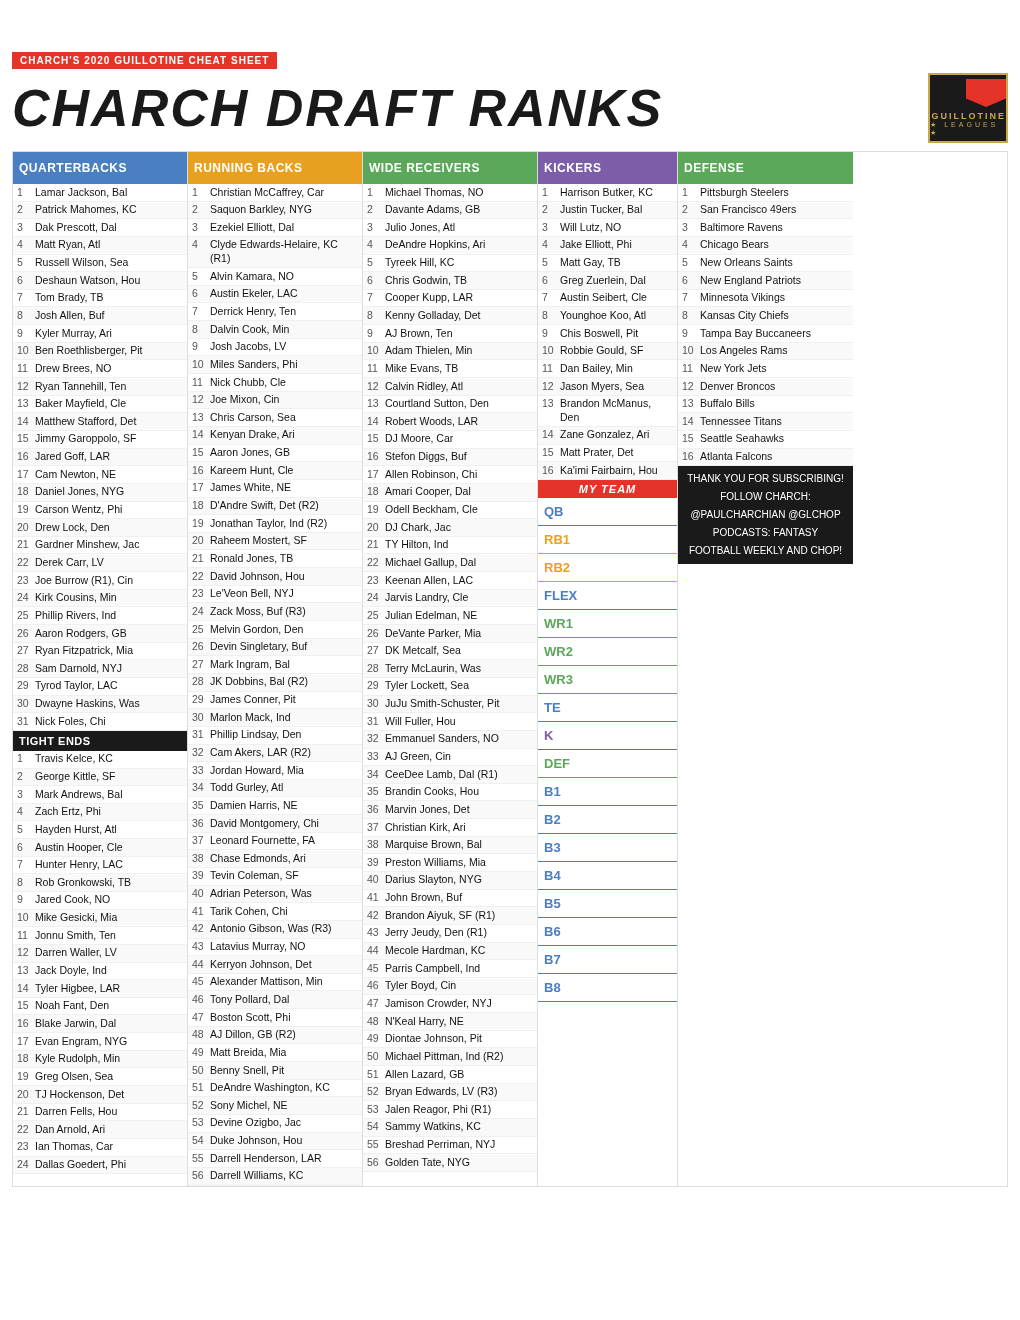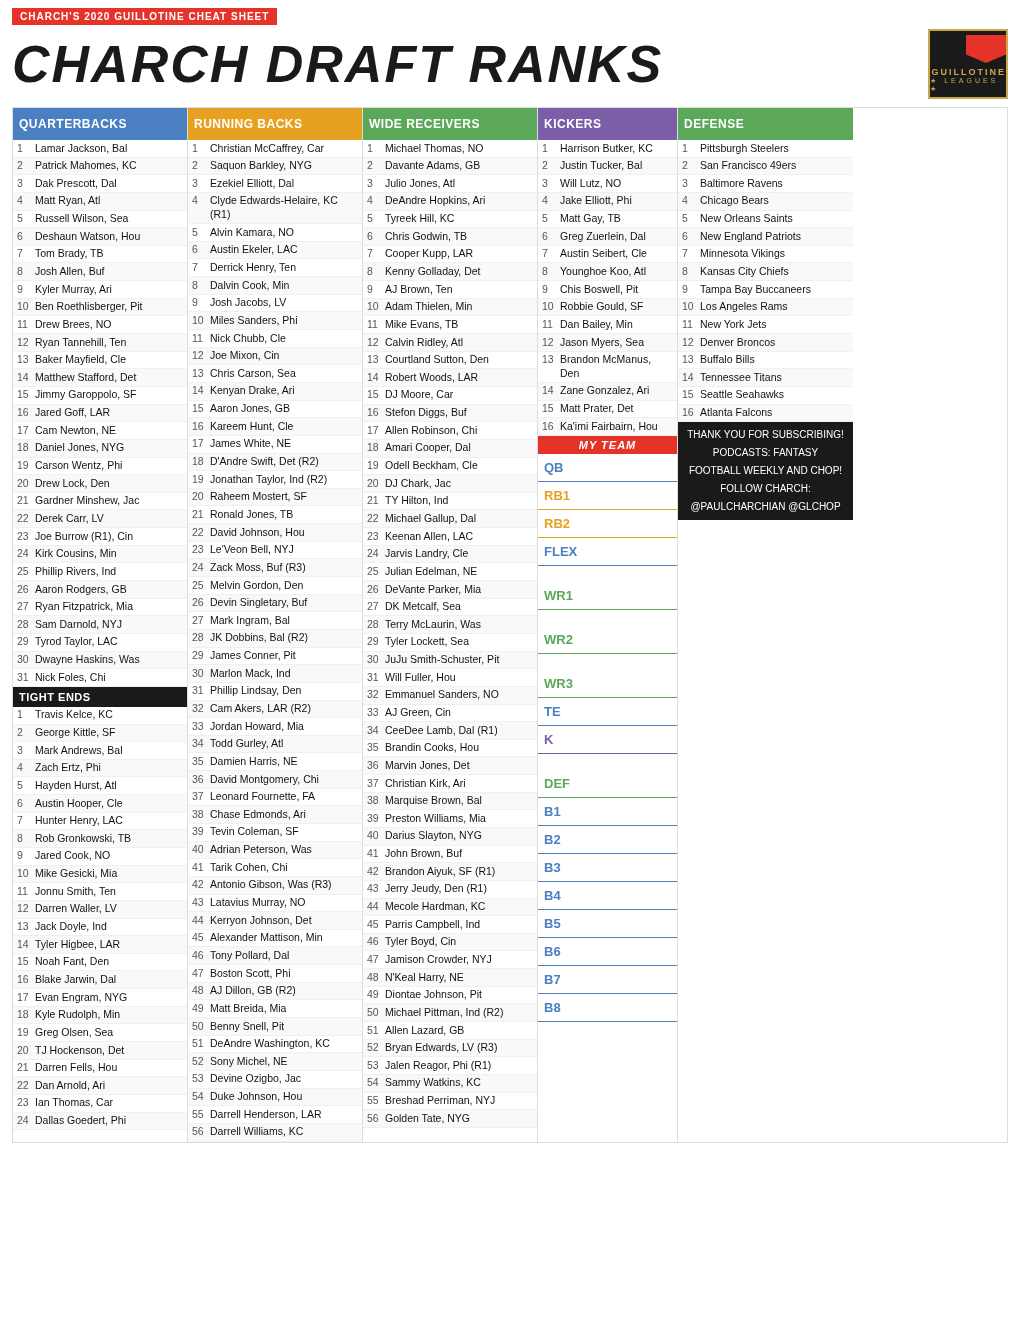--- a/index.html
+++ b/index.html
@@ -18,20 +18,21 @@
     }
     .top-bar {
       background: #e63329;
       color: #fff;
       font-size: 10px;
       font-weight: bold;
       padding: 3px 8px;
       letter-spacing: 1px;
       display: inline-block;
       margin-bottom: 4px;
+      margin-top: 44px;
     }
     .header-row {
       display: flex;
       align-items: center;
       justify-content: space-between;
       margin-bottom: 8px;
     }
     .main-title {
       font-family: 'Impact', 'Arial Black', sans-serif;
       font-size: 52px;
@@ -144,21 +145,21 @@
     }
     .myteam-slot {
       border-bottom: 1px solid #4a7fc1;
       padding: 6px 6px 2px 6px;
       font-size: 13px;
       font-weight: bold;
       color: #4a7fc1;
       min-height: 28px;
     }
     .myteam-slot.orange { color: #e8a020; border-bottom-color: #e8a020; }
-    .myteam-slot.green { color: #5ba85a; border-bottom-color: #5ba85a; margin-top: 16px; }
+    .myteam-slot.green { color: #5ba85a; border-bottom-color: #5ba85a; }
     .myteam-slot.purple { color: #7b5ea7; border-bottom-color: #7b5ea7; }
 
     .thank-you-box {
       background: #1a1a1a;
       color: #fff;
       font-size: 10px;
       padding: 4px 8px;
       text-align: center;
       line-height: 1.8;
       margin-top: auto;
@@ -1040,19 +1041,19 @@
             <span class="item-num">15</span>
             <span class="item-text">Seattle Seahawks</span>
           </div>
           <div class="list-item">
             <span class="item-num">16</span>
             <span class="item-text">Atlanta Falcons</span>
           </div>
         </div>
       <div class="thank-you-box">
         <div>THANK YOU FOR SUBSCRIBING!</div>
+        <div>FOLLOW CHARCH: @PAULCHARCHIAN @GLCHOP</div>
         <div>PODCASTS: FANTASY FOOTBALL WEEKLY AND CHOP!</div>
-        <div>FOLLOW CHARCH: @PAULCHARCHIAN @GLCHOP</div>
       </div>
     </div>
 
   </div>
 </div>
 
 </body></html>

